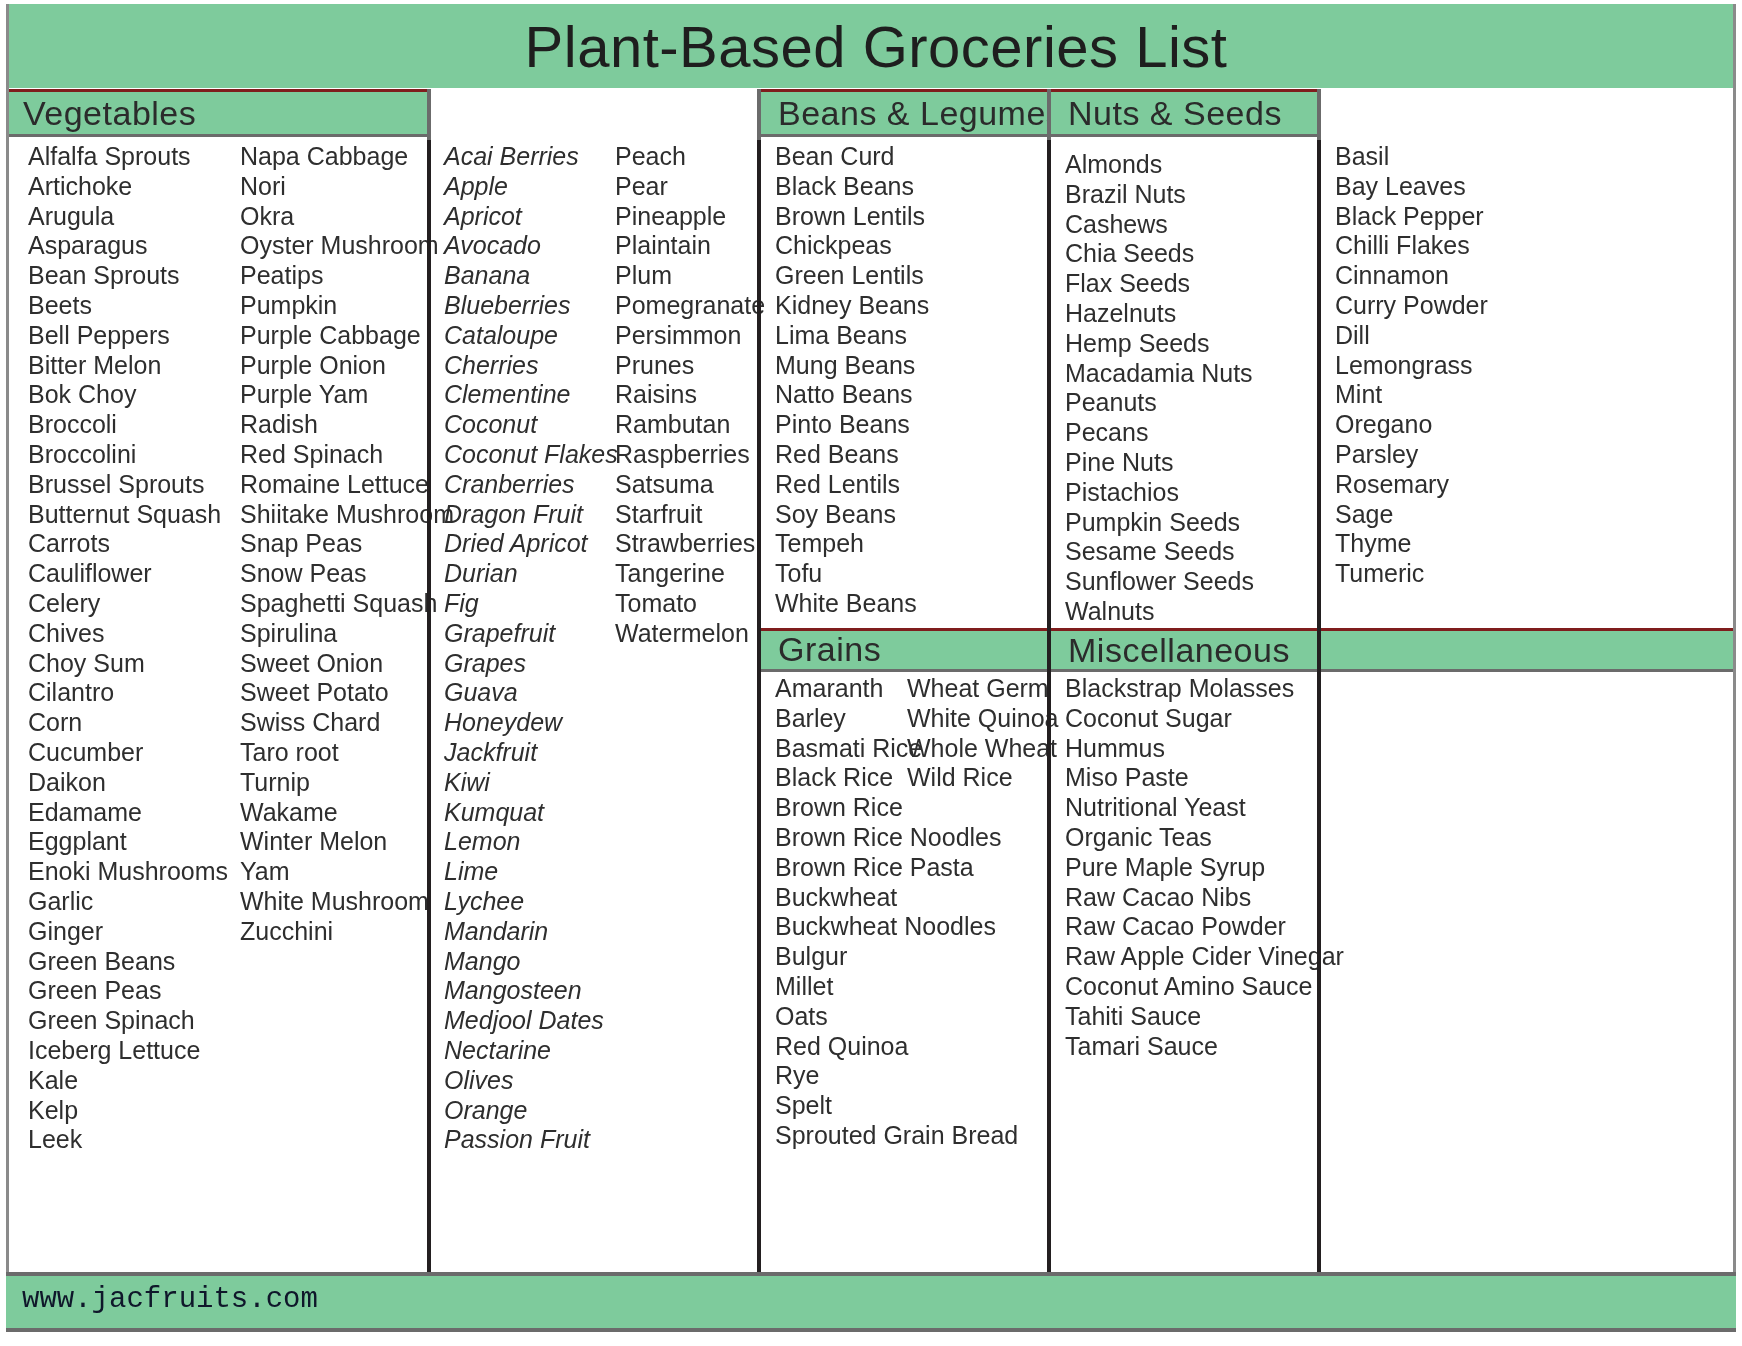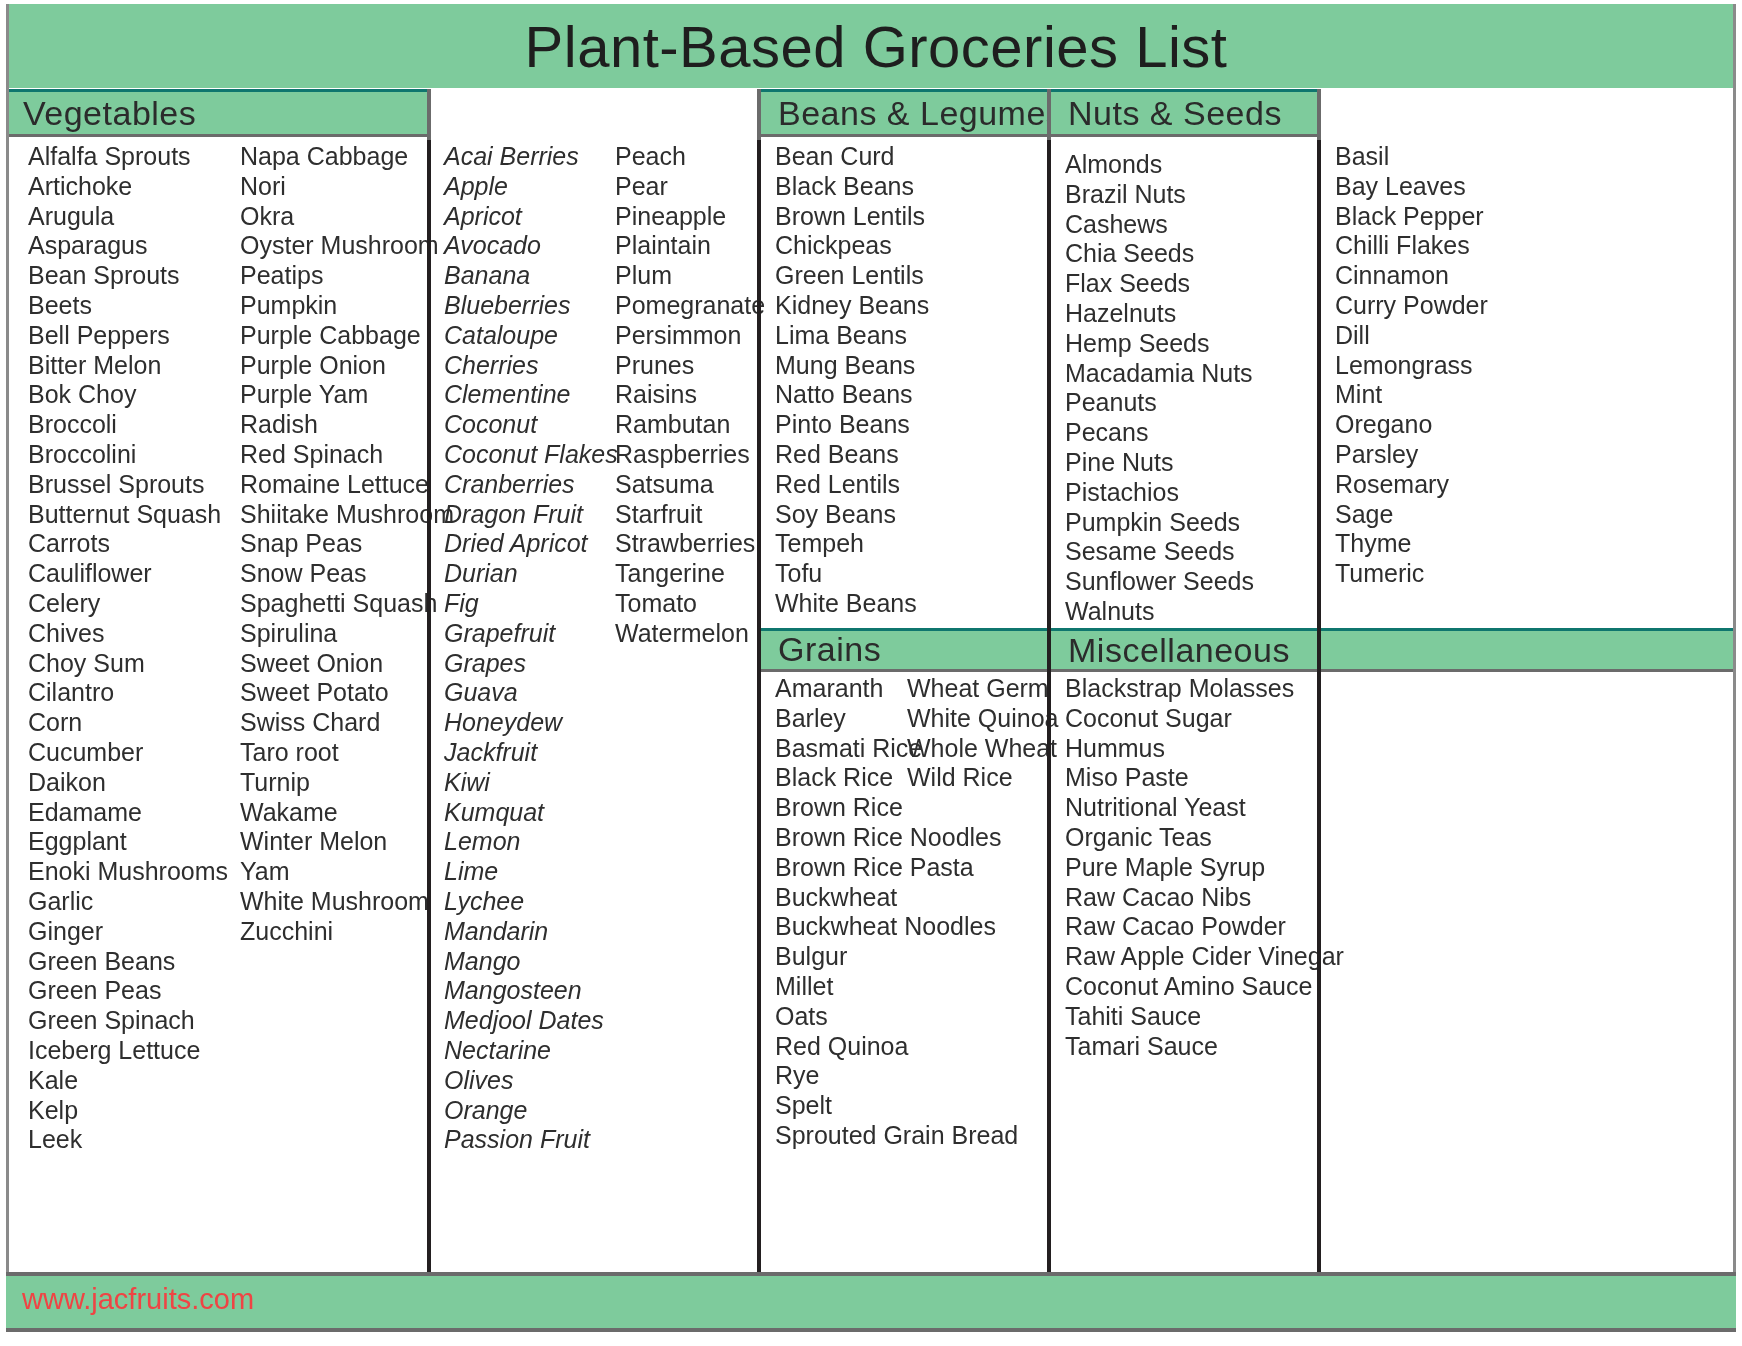--- a/index.html
+++ b/index.html
@@ -46,40 +46,40 @@
     letter-spacing: 0.5px;
     white-space: nowrap;
     border-radius: 19px;
   }
 
   
   .cat-head {
     height: 48px;
     display: flex; align-items: center;
     padding-left: 17px;
-    border-top: 3px solid #0f766e;
+    border-top: 3px solid #7f1d1d;
     border-bottom: 3px solid #6b6b6b;
   }
 
   
   .vsep { position: absolute; width: 4px; background: #231f20; }
   .vsep-gray { position: absolute; width: 4px; background: #6b6b6b; }
 
   
   .col-body { position: absolute; }
   .sub { position: absolute; top: 0; }
 
   
   #footer-band {
     left: 6px; top: 1272px; width: 1730px; height: 56px;
     border-top: 4px solid #6b6b6b;
   }
   #footer-text {
     position: absolute; left: 22px; top: 1283px;
-    font-size: 29px; color: #ef4444; white-space: nowrap;
+    font-size: 29px; color: #0f172a; white-space: nowrap; font-family: Liberation Mono, monospace;
   }
   #sheet-bottom-rule {
     position: absolute; left: 6px; top: 1328px; width: 1730px; height: 4px;
     background: #6b6b6b;
   }
   #sheet-left-rule {
     position: absolute; left: 6px; top: 4px; width: 3px; height: 1328px;
     background: #8a8a8a;
   }
   #sheet-right-rule {

